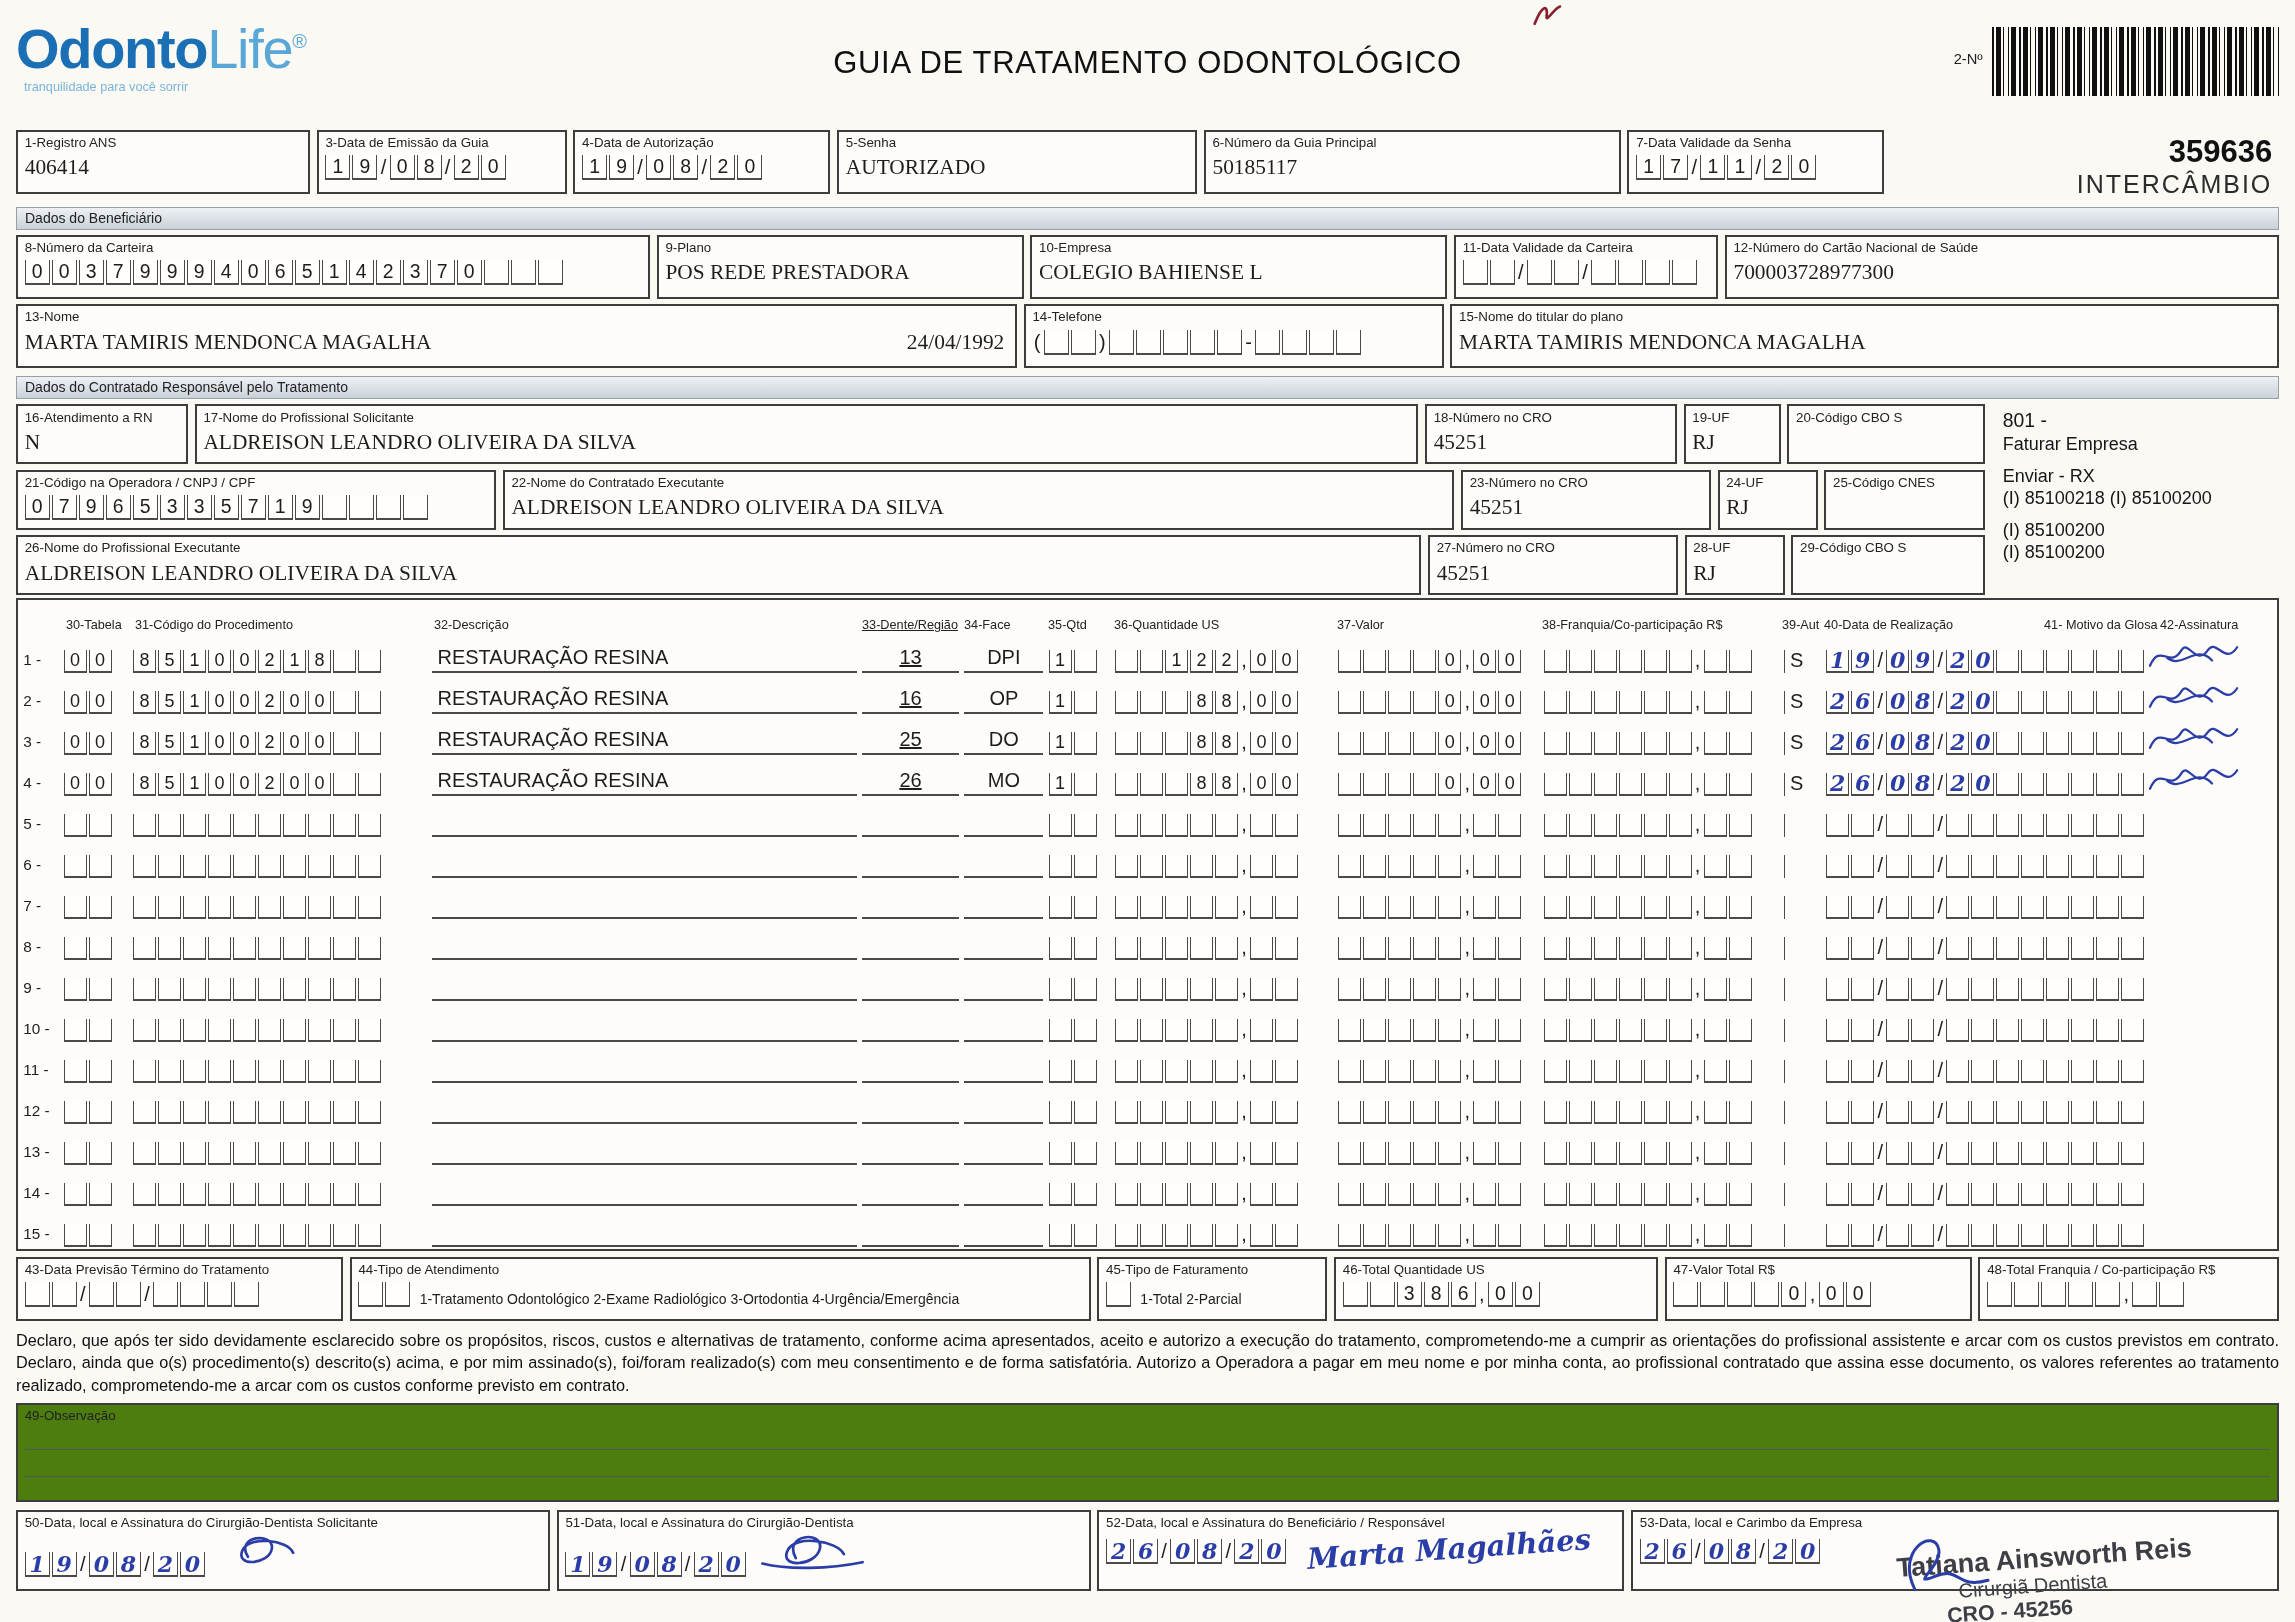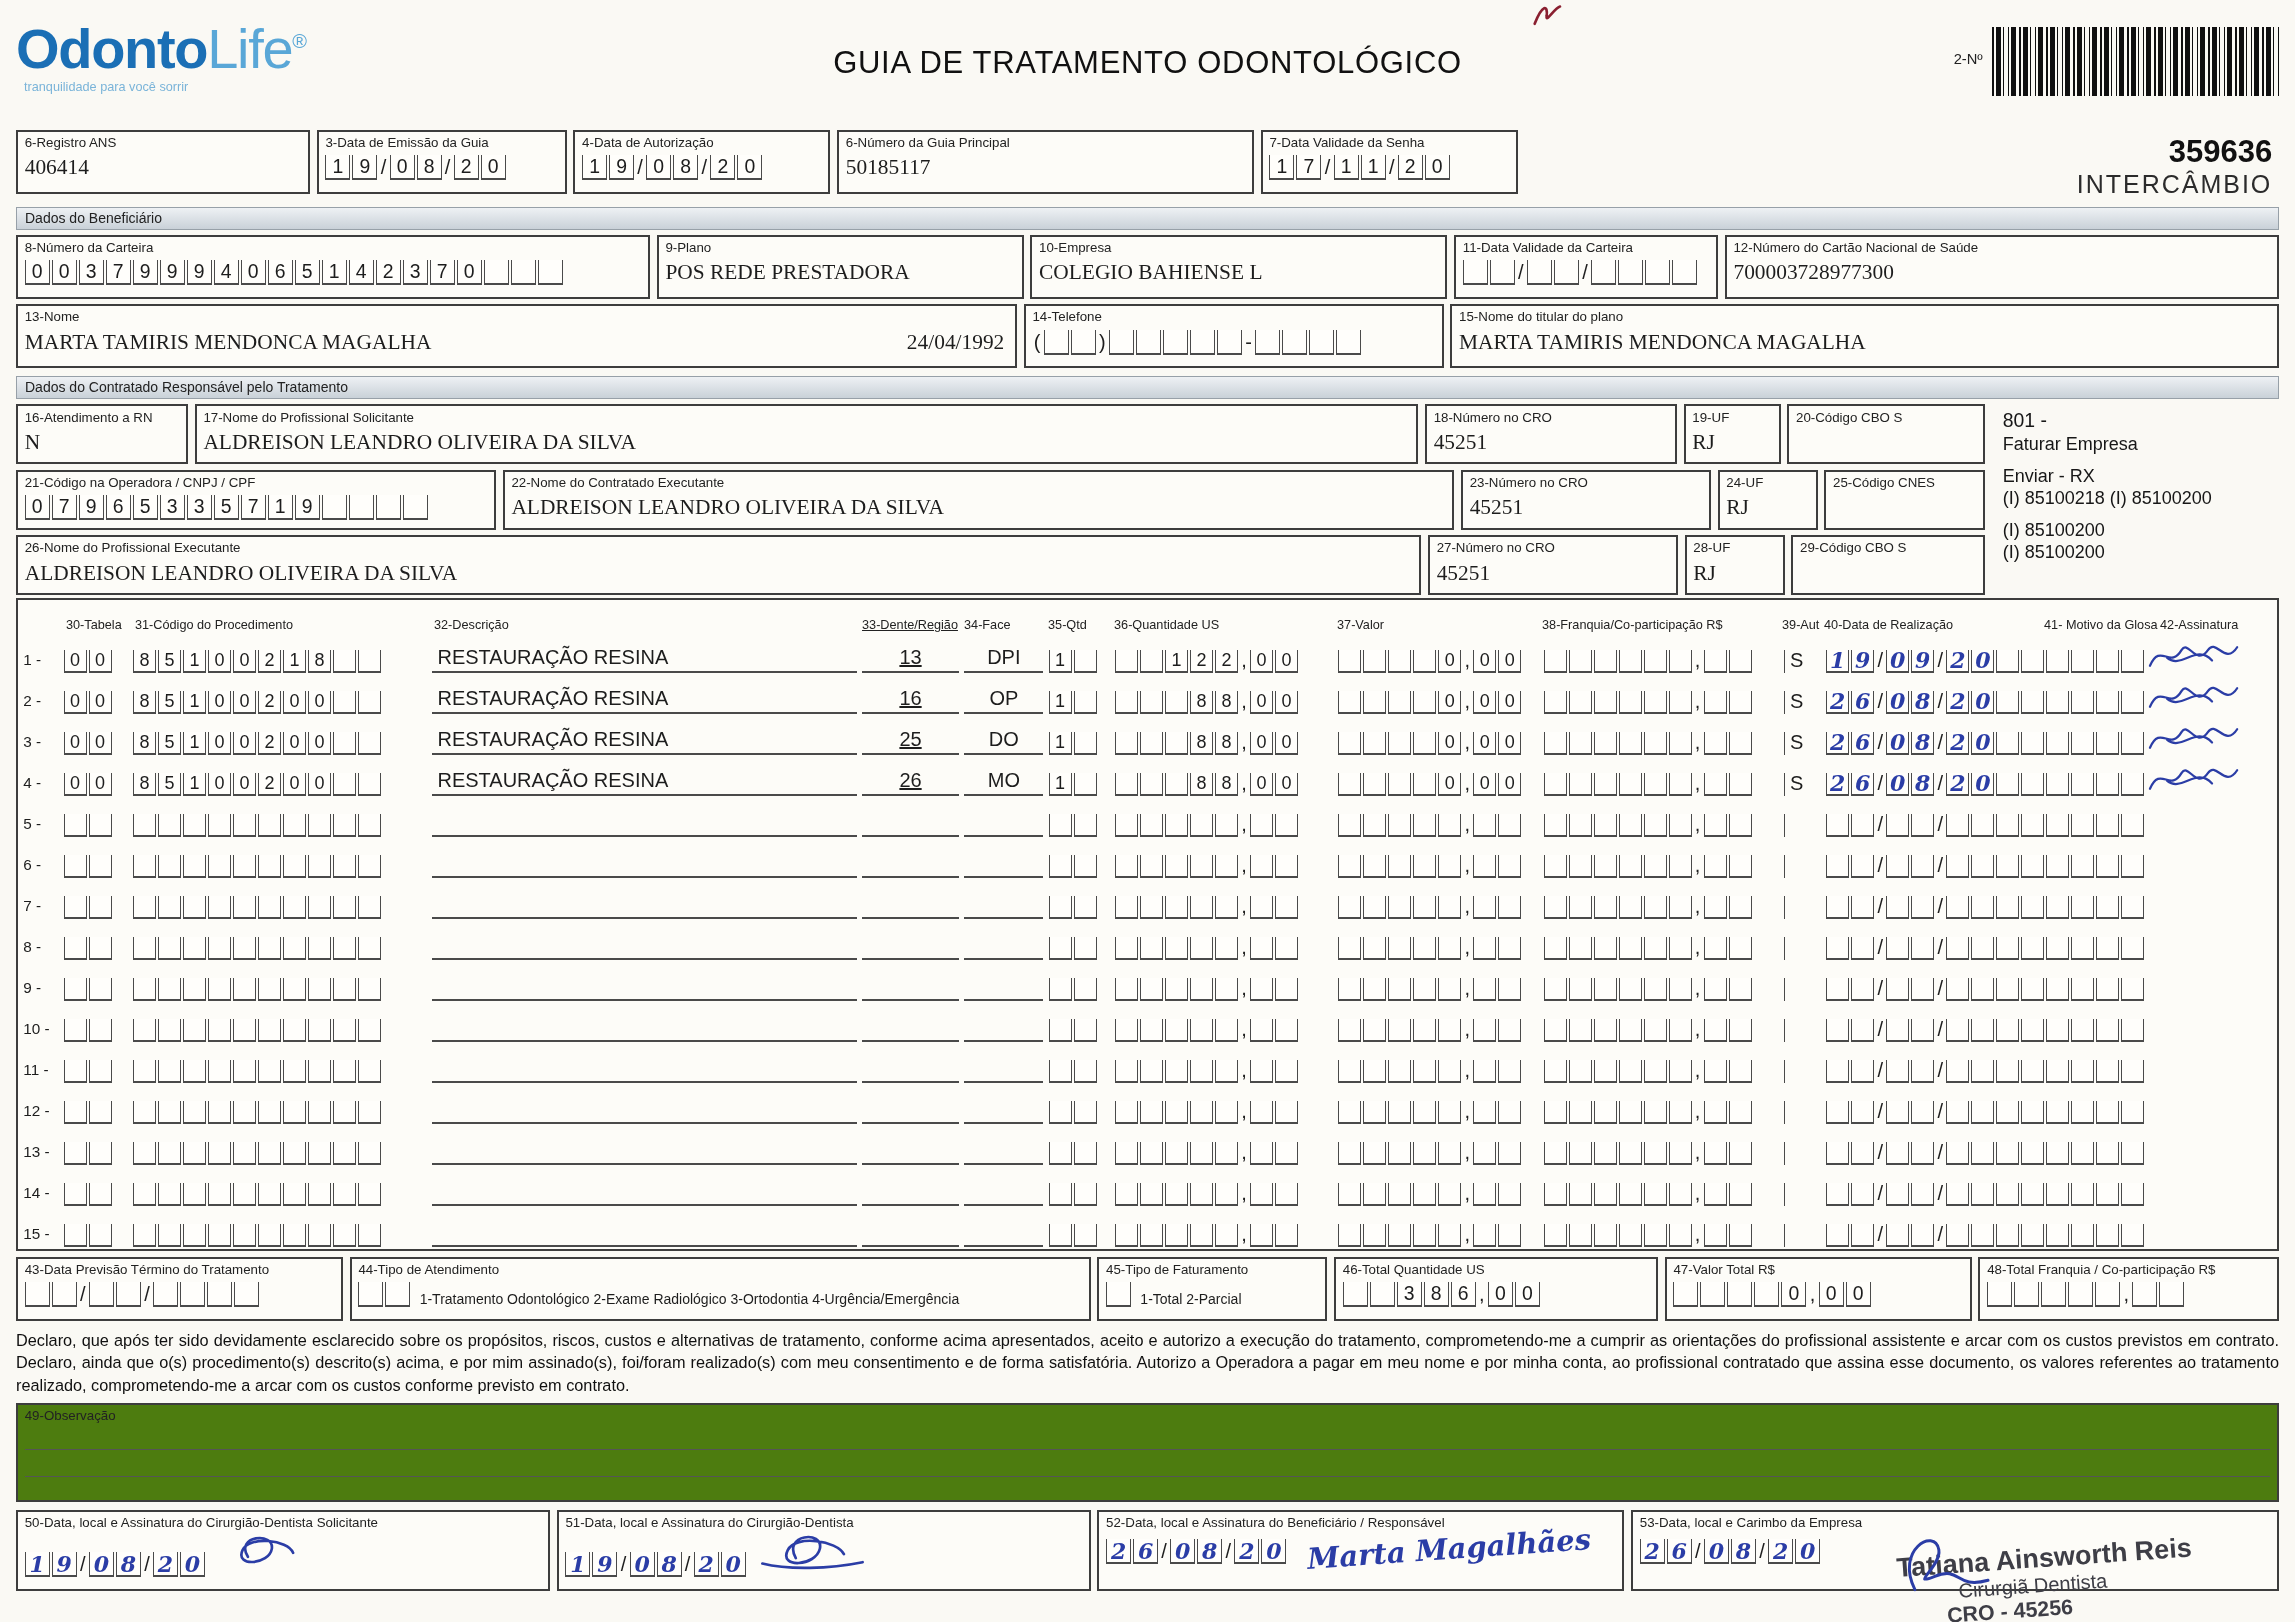--- a/index.html
+++ b/index.html
@@ -108,21 +108,21 @@
       <span class="bc-label">2-Nº</span>
       <div class="barcode"></div>
     </div>
     <svg class="pen-top" width="40" height="27" viewBox="0 0 60 40">
         <path d="M10 34 C 22 4, 30 6, 28 22 C 26 34, 40 10, 48 8" fill="none" stroke="#8a2030" stroke-width="4" stroke-linecap="round"></path>
       </svg>
   </div>
 
   <div class="frow">
     <div class="fbox" style="width:294px">
-      <div class="lbl">6-Registro ANS</div>
+      <div class="lbl">1-Registro ANS</div>
       <div class="val">406414</div>
     </div>
     <div class="fbox" style="width:250px">
       <div class="lbl">3-Data de Emissão da Guia</div>
       <div><span class="comb">
             <span class="cell">1</span>
             <span class="cell">9</span>
             <span class="sep">/</span>
             <span class="cell">0</span>
             <span class="cell">8</span>
@@ -136,20 +136,24 @@
       <div><span class="comb">
             <span class="cell">1</span>
             <span class="cell">9</span>
             <span class="sep">/</span>
             <span class="cell">0</span>
             <span class="cell">8</span>
             <span class="sep">/</span>
             <span class="cell">2</span>
             <span class="cell">0</span>
           </span></div>
+    </div>
+    <div class="fbox" style="width:360px">
+      <div class="lbl">5-Senha</div>
+      <div class="val">AUTORIZADO</div>
     </div>
     <div class="fbox" style="width:417px">
       <div class="lbl">6-Número da Guia Principal</div>
       <div class="val">50185117</div>
     </div>
     <div class="fbox" style="width:257px">
       <div class="lbl">7-Data Validade da Senha</div>
       <div><span class="comb">
             <span class="cell">1</span>
             <span class="cell">7</span>

